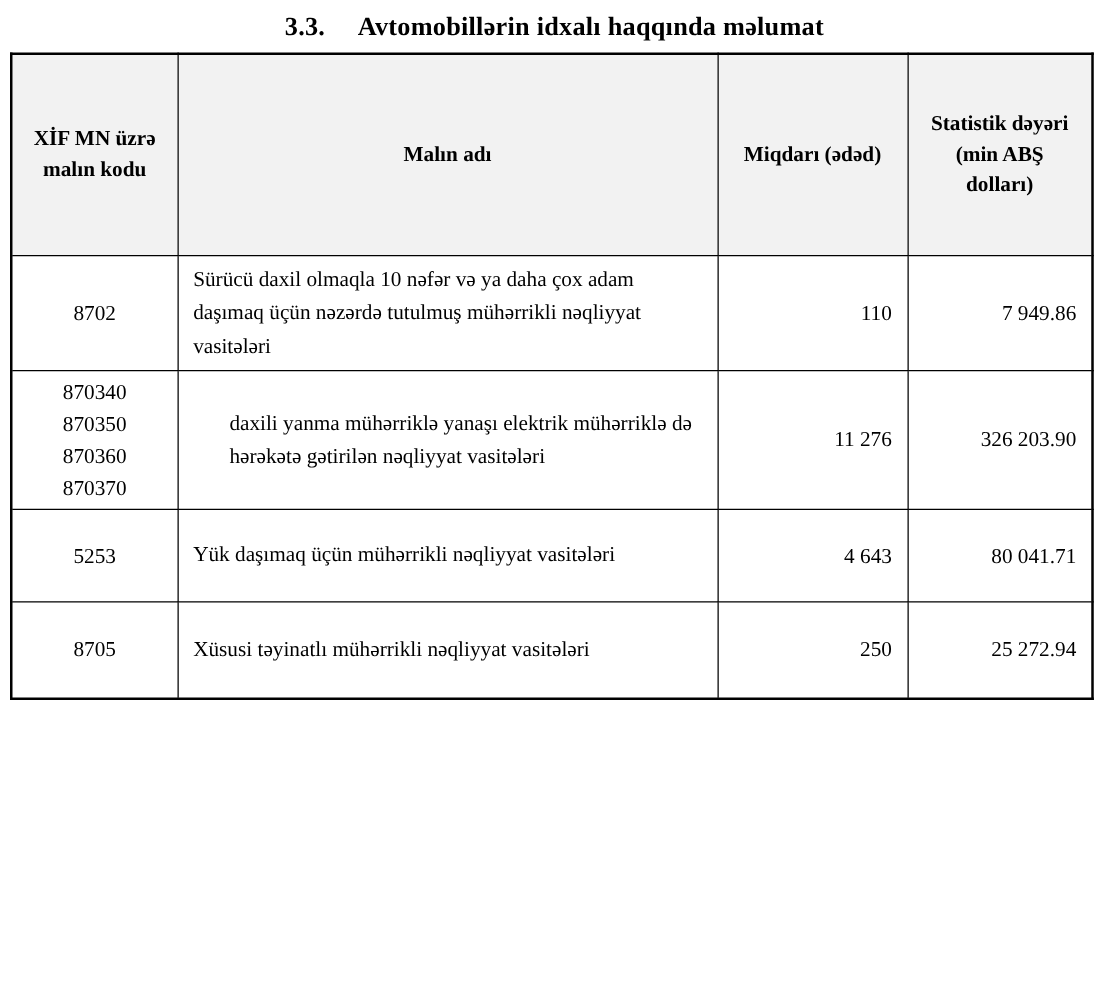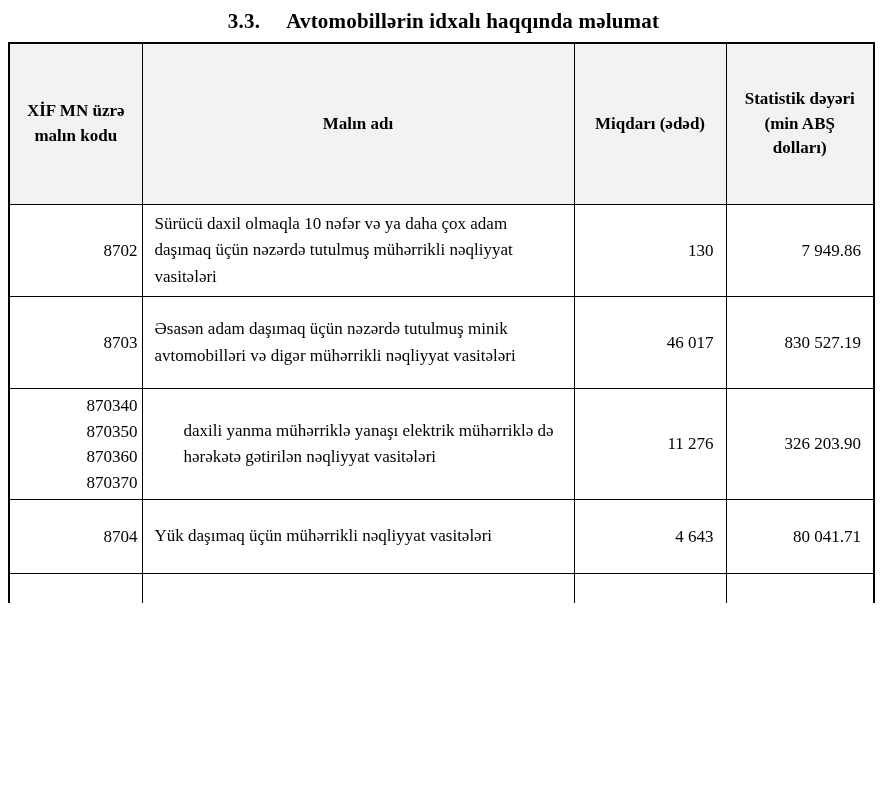--- a/index.html
+++ b/index.html
@@ -46,21 +46,21 @@
   }
   thead th {
     background: #f2f2f2;
     font-weight: bold;
     text-align: center;
     height: 152px;
     padding: 4px 10px;
     line-height: 1.45;
   }
   td.code {
-    text-align: right;
+    text-align: center;
     padding: 4px 4px;
     line-height: 1.5;
   }
   td.name {
     text-align: left;
     padding: 6px 10px 6px 12px;
     line-height: 1.55;
   }
   td.name.indent { padding-left: 41px; }
   td.name.center { text-align: center; }
@@ -104,42 +104,36 @@
         <th>XİF MN üzrə malın kodu</th>
         <th>Malın adı</th>
         <th>Miqdarı (ədəd)</th>
         <th>Statistik dəyəri (min ABŞ dolları)</th>
       </tr>
     </thead>
     <tbody>
       <tr class="r2">
         <td class="code">8702</td>
         <td class="name">Sürücü daxil olmaqla 10 nəfər və ya daha çox adam daşımaq üçün nəzərdə tutulmuş mühərrikli nəqliyyat vasitələri</td>
-        <td class="num">130</td>
+        <td class="num">110</td>
         <td class="num">7 949.86</td>
-      </tr>
-      <tr class="r3">
-        <td class="code">8703</td>
-        <td class="name">Əsasən adam daşımaq üçün nəzərdə tutulmuş minik avtomobilləri və digər mühərrikli nəqliyyat vasitələri</td>
-        <td class="num">46 017</td>
-        <td class="num">830 527.19</td>
       </tr>
       <tr class="r5">
         <td class="code">
           <span class="code-line">870340</span>
           <span class="code-line">870350</span>
           <span class="code-line">870360</span>
           <span class="code-line">870370</span>
         </td>
         <td class="name indent">daxili yanma mühərriklə yanaşı elektrik mühərriklə də hərəkətə gətirilən nəqliyyat vasitələri</td>
         <td class="num">11 276</td>
         <td class="num">326 203.90</td>
       </tr>
       <tr class="r7">
-        <td class="code">8704</td>
+        <td class="code">5253</td>
         <td class="name">Yük daşımaq üçün mühərrikli nəqliyyat vasitələri</td>
         <td class="num">4 643</td>
         <td class="num">80 041.71</td>
       </tr>
       <tr class="r8">
         <td class="code">8705</td>
         <td class="name">Xüsusi təyinatlı mühərrikli nəqliyyat vasitələri</td>
         <td class="num">250</td>
         <td class="num">25 272.94</td>
       </tr>

